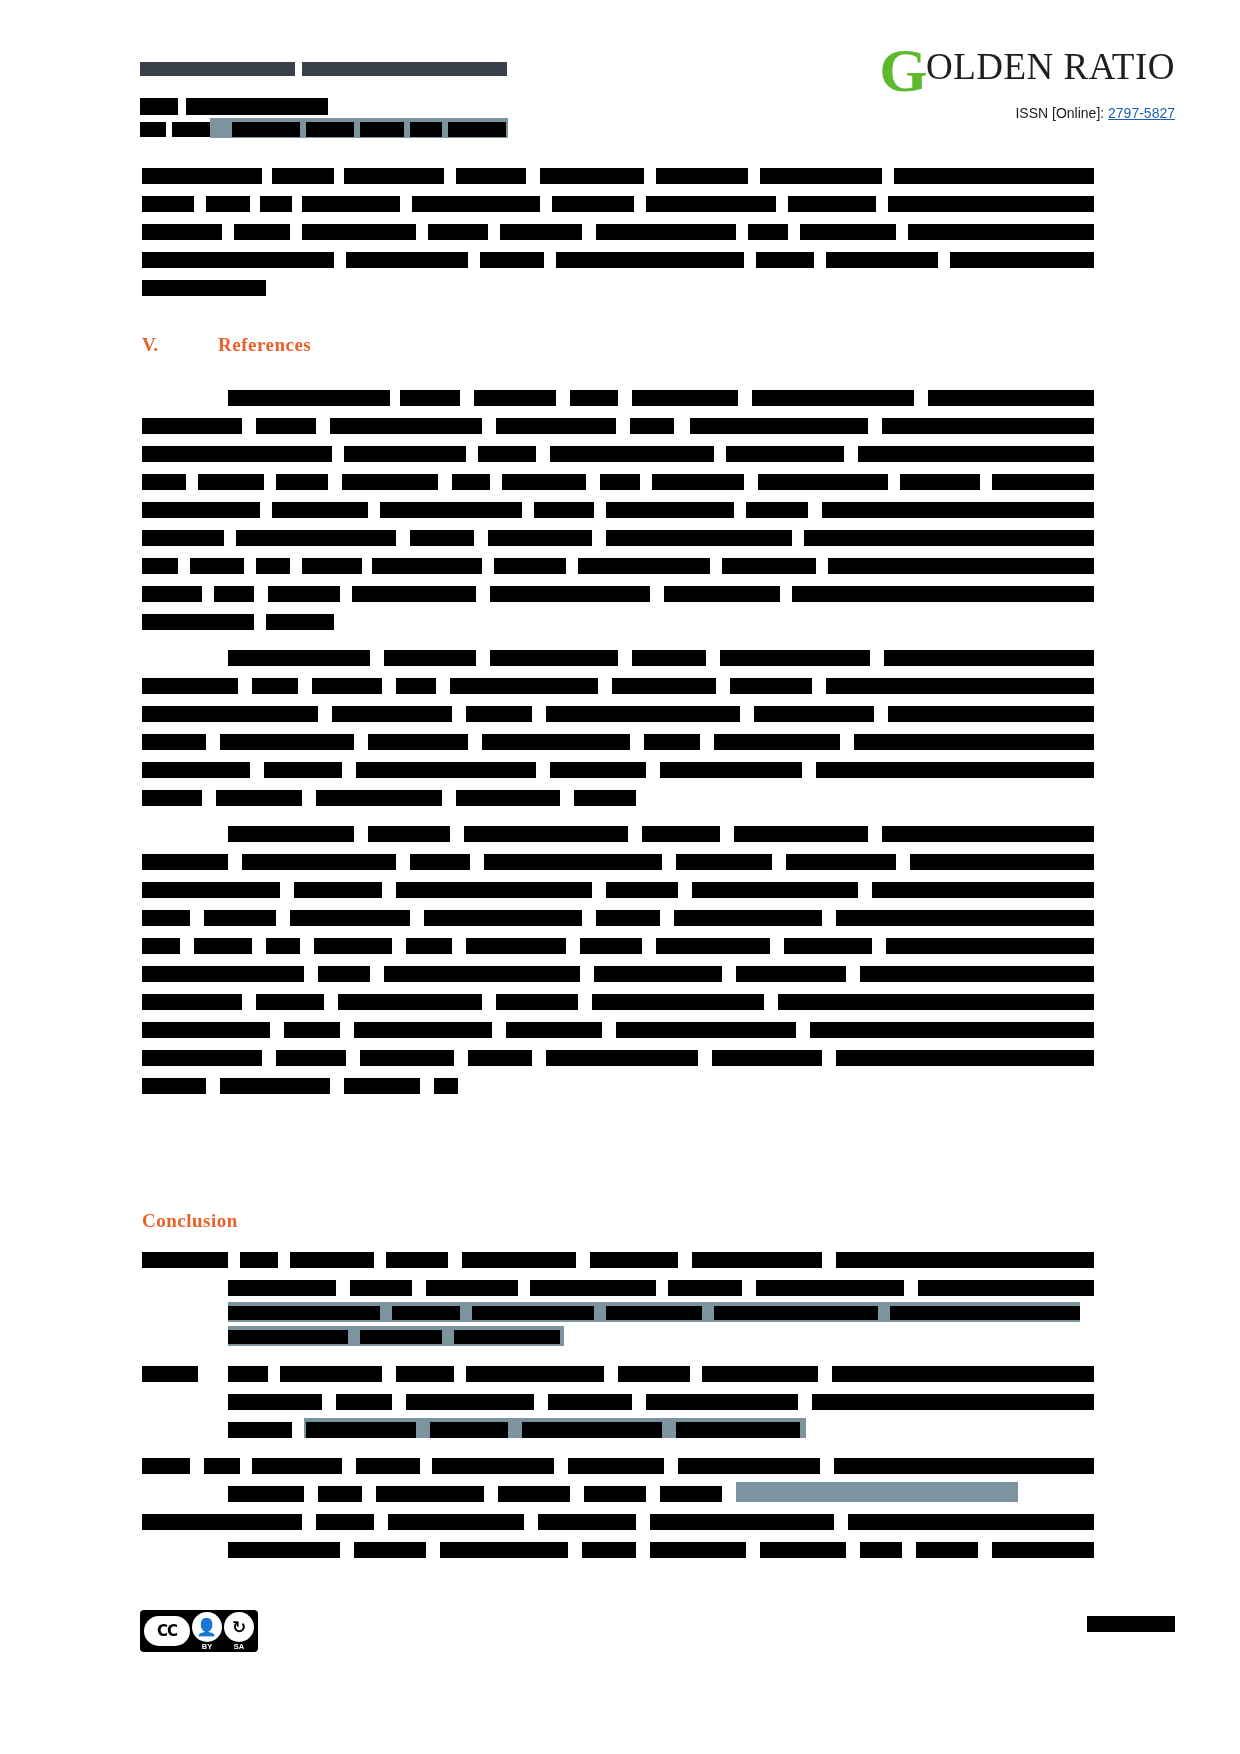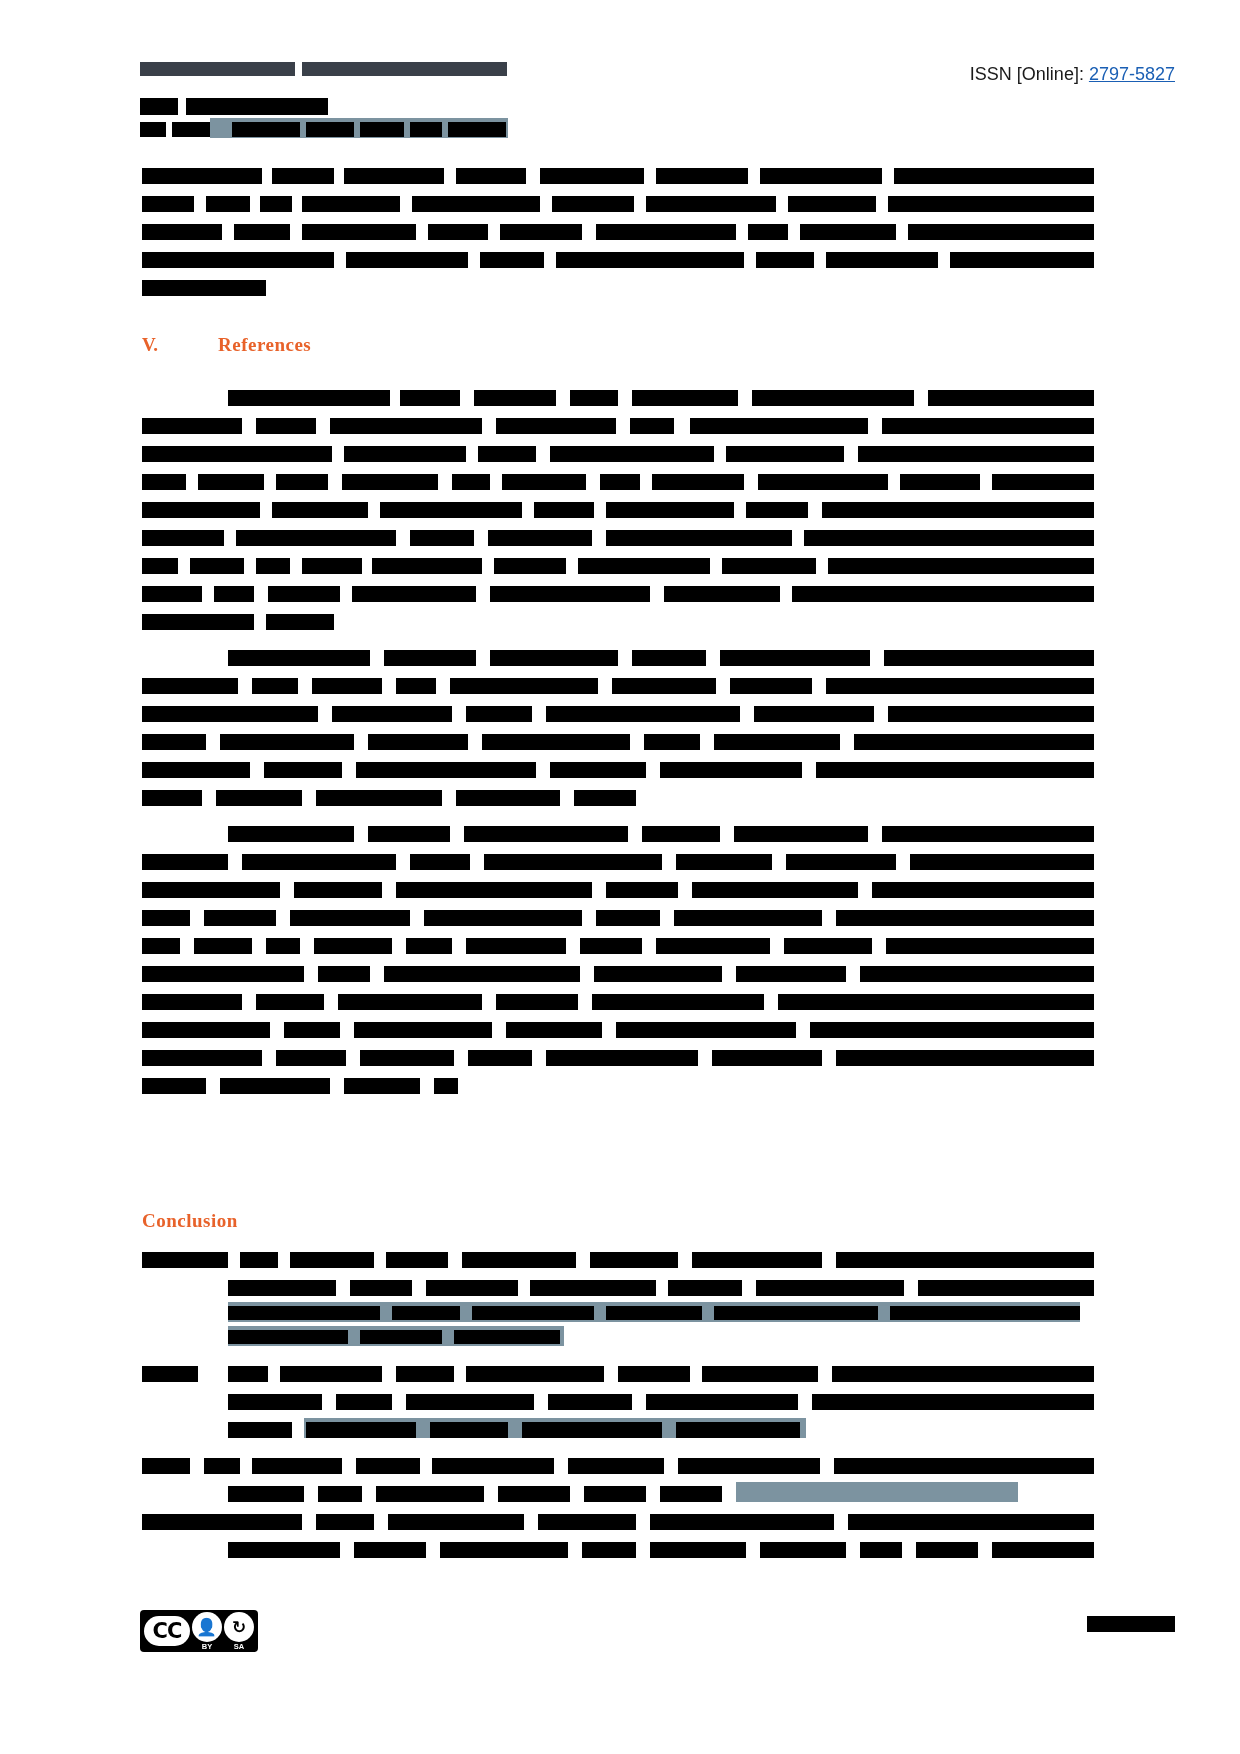--- a/index.html
+++ b/index.html
@@ -50,21 +50,21 @@
     font-family: "Liberation Serif", serif;
     color: #5fb92e;
     font-size: 62px;
     line-height: 0.6;
     vertical-align: -12px;
     font-weight: 700;
     margin-right: -2px;
   }
   .issn-line {
     margin-top: 16px;
-    font-size: 18px;
+    font-size: 14px;
     color: #1a1a1a;
     text-align: right;
   }
   .issn-line a {
     color: #1a5fb4;
     text-decoration: underline;
   }
 
   
   .hdr-bar {
@@ -140,21 +140,21 @@
     align-items: center;
     justify-content: center;
     font-family: "DejaVu Sans", sans-serif;
     font-size: 17px;
     font-weight: 700;
     position: relative;
   }
   .cc-circle.wide {
     width: 46px;
     border-radius: 15px;
-    font-size: 21px;
+    font-size: 15px;
     letter-spacing: -1px;
   }
   .cc-item {
     position: relative;
     display: flex;
     flex-direction: column;
     align-items: center;
     justify-content: center;
     height: 100%;
   }
@@ -184,20 +184,23 @@
   }
 </style>
 </head>
 <body>
 
 <div class="page">
 
   <div class="header">
 
     <div class="masthead">
+      <div class="masthead-title">
+        <span class="g-drop">G</span><span>OLDEN RATIO</span>
+      </div>
       <div class="issn-line">
         <span>ISSN [Online]:</span>
         <a href="#">2797-5827</a>
       </div>
     </div>
 
     <div class="hdr-bar" style="left:140px; top:14px;  width:155px; height:14px;"></div>
     <div class="hdr-bar" style="left:302px; top:14px;  width:205px; height:14px;"></div>
     <div class="hdr-bar2" style="left:140px; top:50px;  width:38px;  height:17px;"></div>
     <div class="hdr-bar2" style="left:186px; top:50px;  width:142px; height:17px;"></div>

